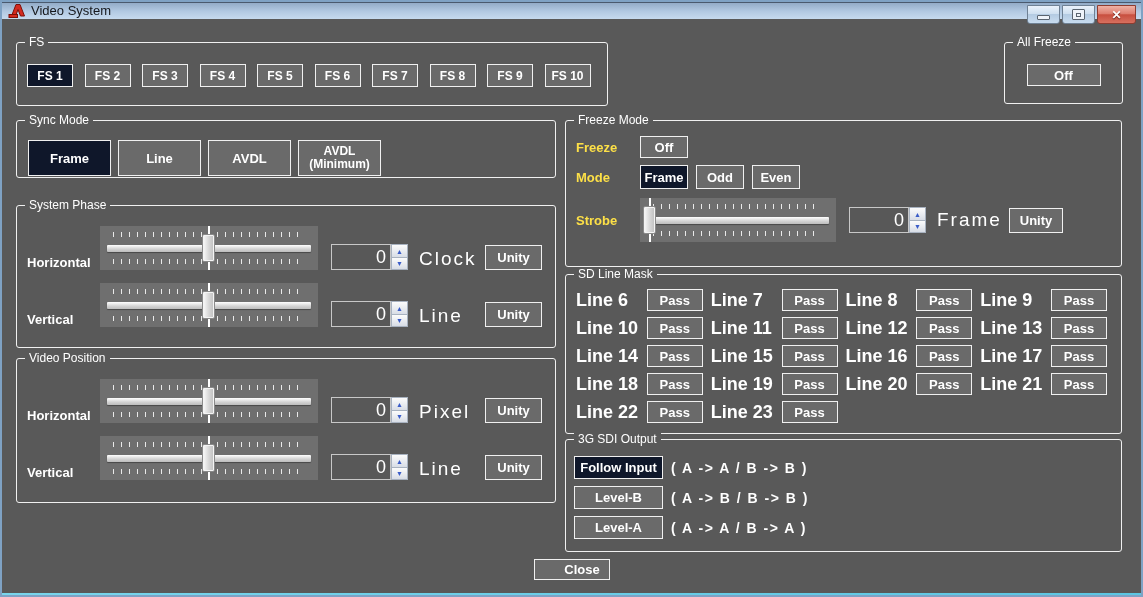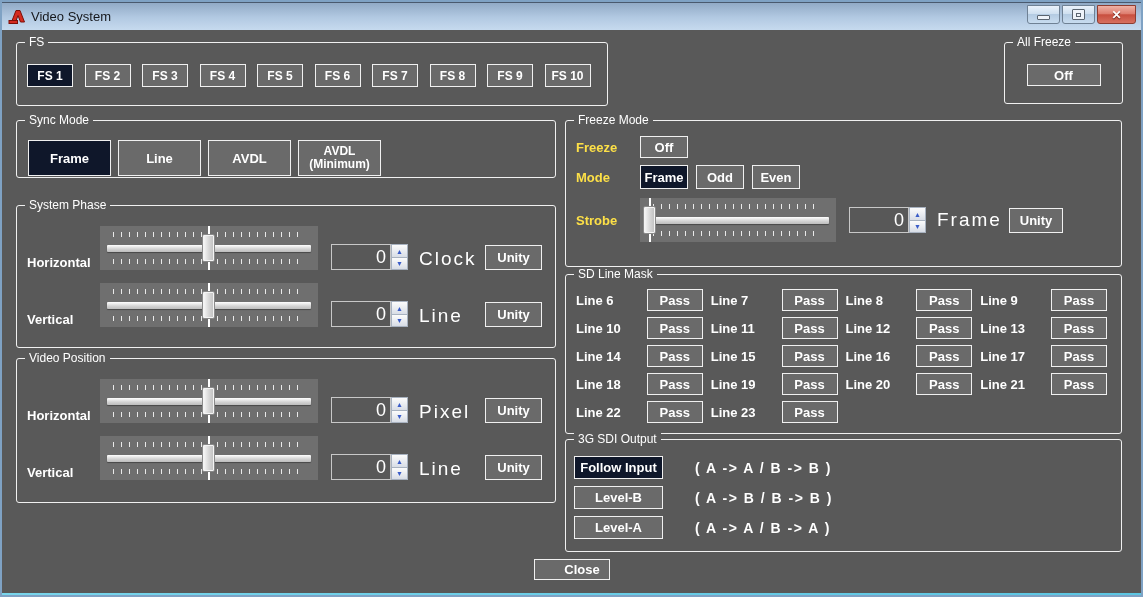--- a/index.html
+++ b/index.html
@@ -1,20 +1,20 @@
 <!DOCTYPE html>
 <html><head>
 <meta charset="utf-8">
 <style>
   * { margin:0; padding:0; box-sizing:border-box; }
   body { background:#2b2b2b; font-family:"Liberation Sans", sans-serif; }
   .window { position:relative; width:1143px; height:597px; border:2px solid #7fa2c4;
             background:#595959; overflow:hidden; }
   
-  .titlebar { height:28px; background:linear-gradient(#8fa8c4 0%, #b2c9e2 55%, #c6daee 100%);
+  .titlebar { height:17px; background:linear-gradient(#8fa8c4 0%, #b2c9e2 55%, #c6daee 100%);
               box-shadow:inset 0 1px 0 #4a5a6e; display:flex; align-items:center; }
   .app-icon { margin:0 5px 0 6px; display:flex; }
   .title { font-size:13px; color:#16181c; }
   .win-controls { margin-left:auto; margin-right:5px; display:flex; align-self:flex-start; margin-top:3px; }
   .win-btn { width:33px; height:19px; margin-left:2px; border:1px solid #6f8194; border-radius:0 0 3px 3px;
              background:linear-gradient(#eaf2fb 0%, #cfe0f0 45%, #b4cbe2 50%, #c8dcef 100%);
              display:flex; align-items:center; justify-content:center; }
   .win-btn.close { width:39px; border-color:#8d3c30;
              background:linear-gradient(#efb2a6 0%, #de7e6f 45%, #c84f3f 52%, #d7705f 100%); }
   .glyph-min { width:13px; height:5px; background:#eef3f9; border:1px solid #5a646f; border-radius:1px; margin-top:5px; }
@@ -78,28 +78,28 @@
   .fm-row .btn { width:48px; height:22px; }
   .fm-row.mode { margin-top:7px; } .fm-row.mode .btn { height:24px; margin-right:8px; }
   .fm-row.strobe { margin-top:9px; }
   .fm-row.strobe .slider { width:196px; }
   .fm-row.strobe .unit { width:72px; }
   .fm-row.strobe .btn.unity { width:54px; height:25px; }
   
   #g-mask { left:563px; top:244px; width:557px; height:160px; }
   .mask-grid { display:grid; grid-template-columns:repeat(4,1fr); row-gap:6px; padding:14px 6px 0 10px; }
   .mask-cell { display:flex; align-items:center; }
-  .mask-line { flex:1; font-weight:bold; font-size:13px; color:#fff; }
+  .mask-line { flex:1; font-weight:bold; font-size:18px; color:#fff; }
   .mask-cell .btn { width:56px; height:22px; margin-right:8px; }
   
   #g-sdi { left:563px; top:409px; width:557px; height:113px; }
   .sdi-rows { display:flex; flex-direction:column; gap:7px; padding:16px 0 0 8px; }
   .sdi-row { display:flex; align-items:center; }
   .sdi-row .btn { width:89px; height:23px; }
-  .sdi-desc { margin-left:32px; font-weight:bold; font-size:14px; letter-spacing:1.5px; color:#fff; white-space:nowrap; }
+  .sdi-desc { margin-left:8px; font-weight:bold; font-size:14px; letter-spacing:1.5px; color:#fff; white-space:nowrap; }
   
   .close-dialog { position:absolute; left:532px; top:529px; width:76px; height:21px;padding-left:20px; }
   .bottom-edge { position:absolute; left:0; right:0; bottom:0; height:2px; background:linear-gradient(90deg,#79d6ec,#5cc6e2); }
 </style>
 </head>
 <body>
 
 <div class="window">
   <div class="titlebar">
     <span class="app-icon">

